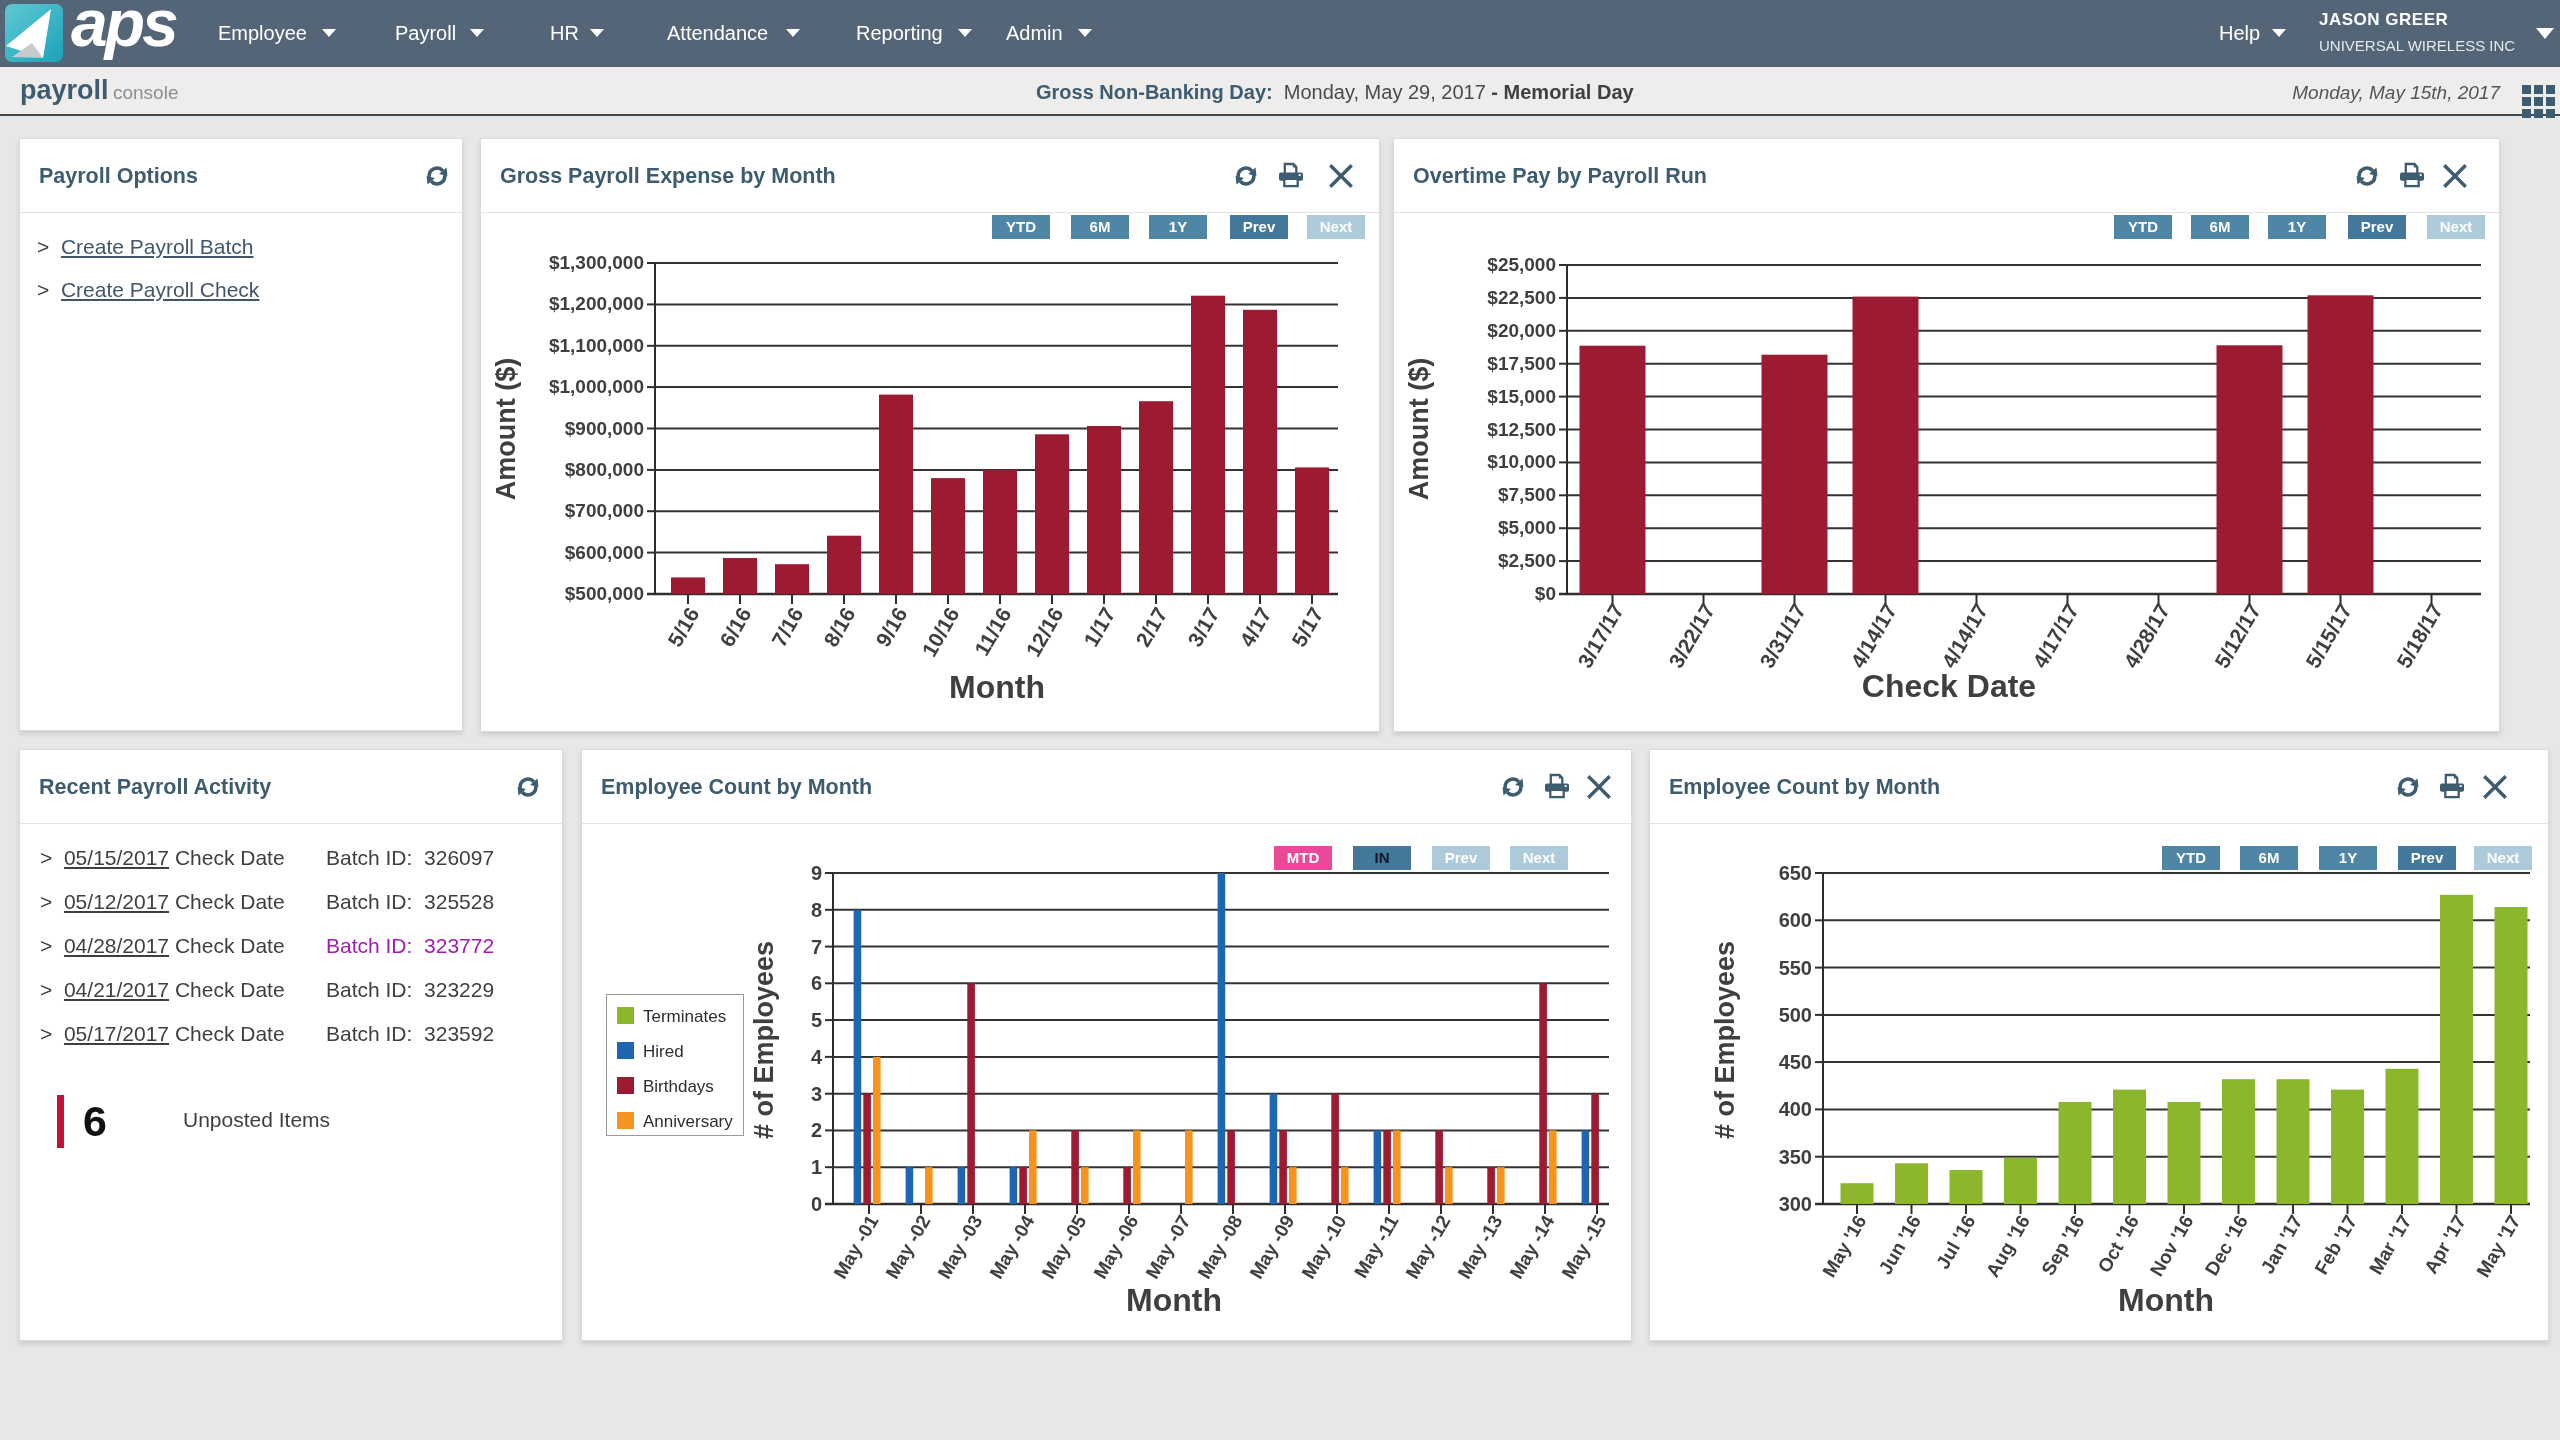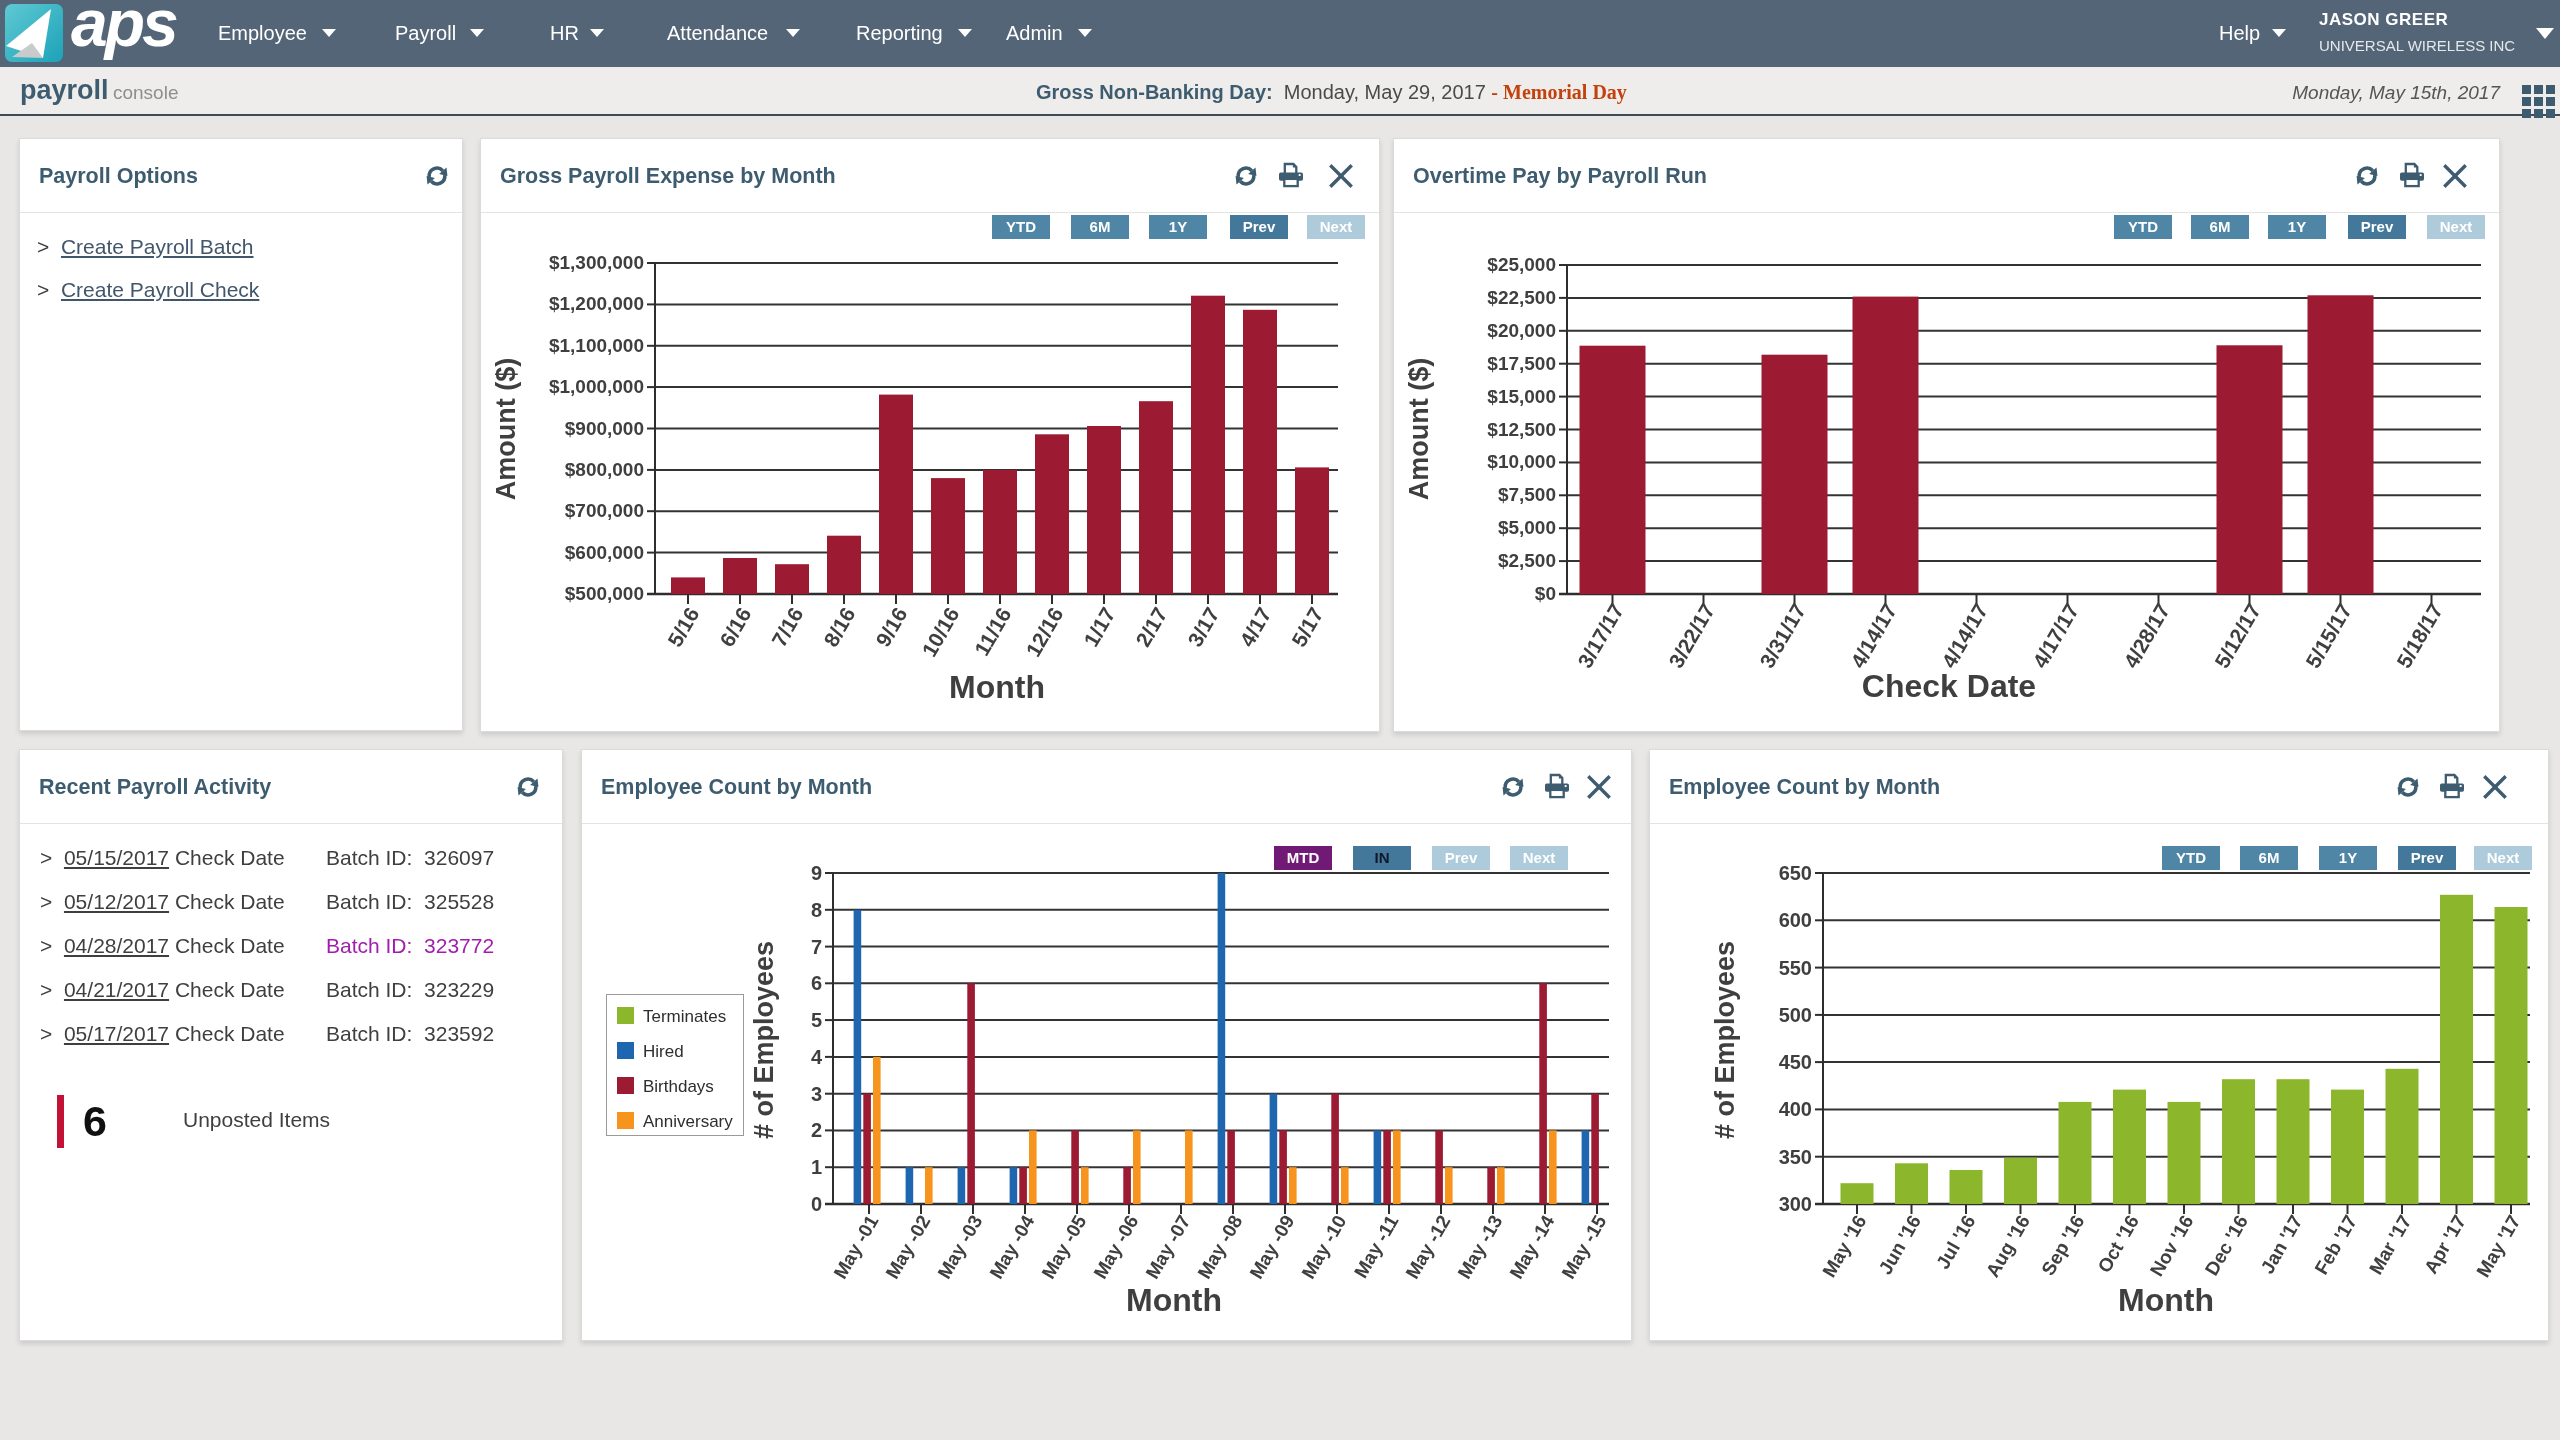--- a/index.html
+++ b/index.html
@@ -37,21 +37,21 @@
     <div class="navitem" style="left:1006px;">Admin</div>
     <div class="caret" style="left:1078px;"></div>
     <div class="navitem" style="left:2219px;">Help</div>
     <div class="caret" style="left:2272px;"></div>
     <div style="position:absolute;left:2319px;top:10px;color:#fff;font-size:17px;font-weight:bold;letter-spacing:0.5px;">JASON GREER</div>
     <div style="position:absolute;left:2319px;top:37px;color:rgba(255,255,255,0.85);font-size:15px;">UNIVERSAL WIRELESS INC</div>
     <div class="caret" style="left:2536px;top:28px;border-left-width:9px;border-right-width:9px;border-top-width:11px;"></div>
   </div>
 <div class="sub">
     <div style="position:absolute;left:20px;top:8px;"><span style="font-size:27px;font-weight:bold;color:#3E5C70;">payroll</span> <span style="font-size:19px;color:#8E8E8E;">console</span></div>
-    <div style="position:absolute;left:1036px;top:14px;font-size:20px;color:#4A4A4A;"><b style="color:#3E5C70;">Gross Non-Banking Day:</b>&nbsp; Monday, May 29, 2017 <b style="color:#c2410c;font-family:Liberation Serif, serif;">- Memorial Day</b></div>
+    <div style="position:absolute;left:1036px;top:14px;font-size:20px;color:#4A4A4A;"><b style="color:#3E5C70;">Gross Non-Banking Day:</b>&nbsp; Monday, May 29, 2017 <b style="color:#404040;">- Memorial Day</b></div>
     <div style="position:absolute;right:60px;top:15px;font-size:19px;color:#555;font-style:italic;">Monday, May 15th, 2017</div>
     <svg width="33" height="33" style="position:absolute;left:2522px;top:18px;">
       <rect x="0" y="0" width="9" height="9" fill="#3E5C70"></rect>
       <rect x="12" y="0" width="9" height="9" fill="#3E5C70"></rect>
       <rect x="24" y="0" width="9" height="9" fill="#3E5C70"></rect>
       <rect x="0" y="12" width="9" height="9" fill="#3E5C70"></rect>
       <rect x="12" y="12" width="9" height="9" fill="#3E5C70"></rect>
       <rect x="24" y="12" width="9" height="9" fill="#3E5C70"></rect>
       <rect x="0" y="24" width="9" height="9" fill="#3E5C70"></rect>
       <rect x="12" y="24" width="9" height="9" fill="#3E5C70"></rect>
@@ -389,21 +389,21 @@
       <rect x="967.0" y="380.4" width="7.6" height="73.6" fill="#F7941E"></rect>
       <line x1="963.0" y1="454" x2="963.0" y2="464" stroke="#2E2E2E" stroke-width="2"></line>
       <text transform="rotate(-60 973.0 470)" x="973.0" y="470" text-anchor="end" font-size="19" font-weight="bold" fill="#3F3F3F">May -14</text>
       <rect x="999.6" y="380.4" width="7.6" height="73.6" fill="#1E66B0"></rect>
       <rect x="1009.3" y="343.7" width="7.6" height="110.3" fill="#9C1B33"></rect>
       <line x1="1015.0" y1="454" x2="1015.0" y2="464" stroke="#2E2E2E" stroke-width="2"></line>
       <text transform="rotate(-60 1025.0 470)" x="1025.0" y="470" text-anchor="end" font-size="19" font-weight="bold" fill="#3F3F3F">May -15</text>
       <text transform="rotate(-90 191 290)" x="191" y="290" text-anchor="middle" font-size="27" font-weight="bold" fill="#3F3F3F"># of Employees</text>
       <text x="592" y="561" text-anchor="middle" font-size="32" font-weight="bold" fill="#3F3F3F">Month</text>
     </svg>
-    <div style="position:absolute;left:692px;top:96px;width:58px;height:24px;background:#701a75;color:#fff;font-weight:bold;font-size:15px;text-align:center;line-height:24px;">MTD</div>
+    <div style="position:absolute;left:692px;top:96px;width:58px;height:24px;background:#ec4899;color:#fff;font-weight:bold;font-size:15px;text-align:center;line-height:24px;">MTD</div>
     <div style="position:absolute;left:771px;top:96px;width:58px;height:24px;background:#44789A;color:#0f172a;font-weight:bold;font-size:15px;text-align:center;line-height:24px;">IN</div>
     <div style="position:absolute;left:850px;top:96px;width:58px;height:24px;background:#AECBDC;color:#fff;font-weight:bold;font-size:15px;text-align:center;line-height:24px;">Prev</div>
     <div style="position:absolute;left:928px;top:96px;width:58px;height:24px;background:#AECBDC;color:#fff;font-weight:bold;font-size:15px;text-align:center;line-height:24px;">Next</div>
     <div style="position:absolute;left:24px;top:228px;width:138px;height:142px;border:1px solid #9A9A9A;background:#fff;margin-top:16px;">
       <div style="position:absolute;left:10px;top:12px;width:17px;height:17px;background:#8CB72C;"></div>
       <div style="position:absolute;left:36px;top:12px;font-size:17px;color:#2E2E2E;">Terminates</div>
       <div style="position:absolute;left:10px;top:47px;width:17px;height:17px;background:#1E66B0;"></div>
       <div style="position:absolute;left:36px;top:47px;font-size:17px;color:#2E2E2E;">Hired</div>
       <div style="position:absolute;left:10px;top:82px;width:17px;height:17px;background:#9C1B33;"></div>
       <div style="position:absolute;left:36px;top:82px;font-size:17px;color:#2E2E2E;">Birthdays</div>

